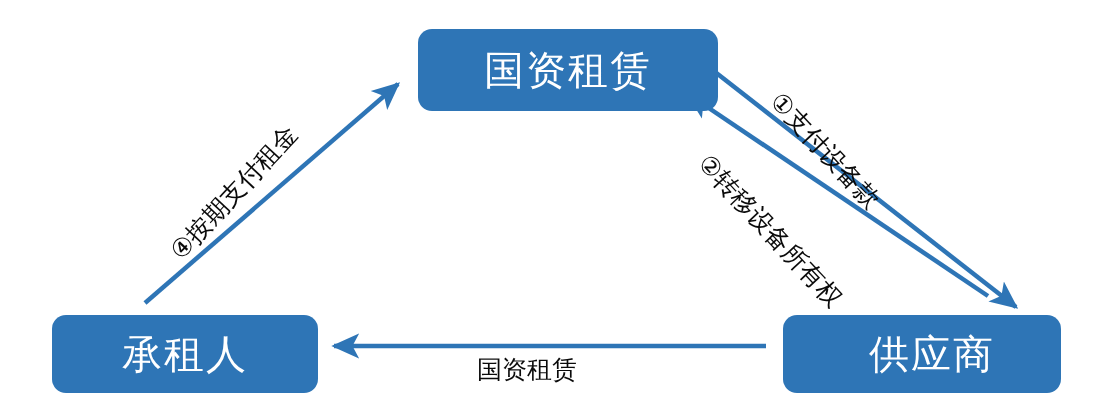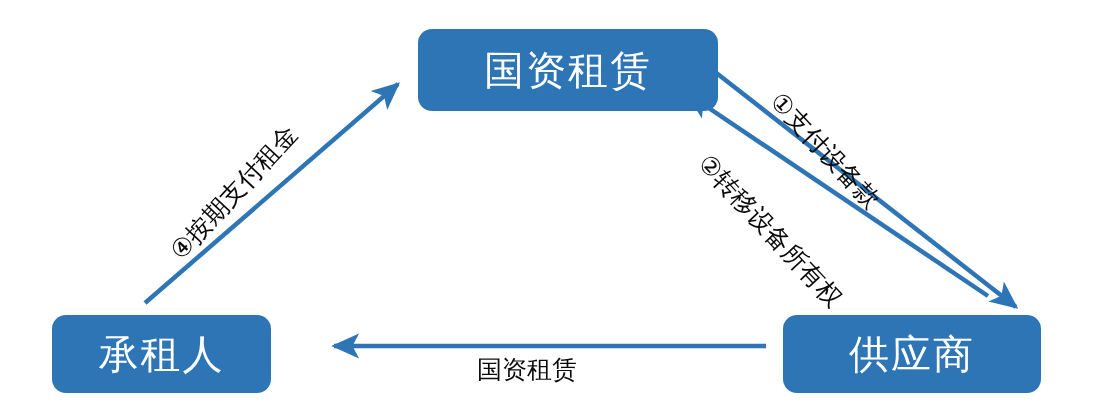--- a/index.html
+++ b/index.html
@@ -41,28 +41,29 @@
   }
   #node-lessor {
     left: 418px;
     top: 29px;
     width: 300px;
     height: 82px;
   }
   #node-lessee {
     left: 52px;
     top: 315px;
-    width: 219px;
+    width: 266px;
     height: 78px;
   }
   #node-supplier {
     left: 783px;
     top: 315px;
     width: 258px;
     height: 78px;
+    padding-left: 20px;
   }
   .edge-label {
     position: absolute;
     color: #0a0a0a;
     font-size: 25px;
     line-height: 1;
     white-space: nowrap;
     font-family: "DejaVu Sans", "Liberation Sans", sans-serif;
     z-index: 4;
   }

